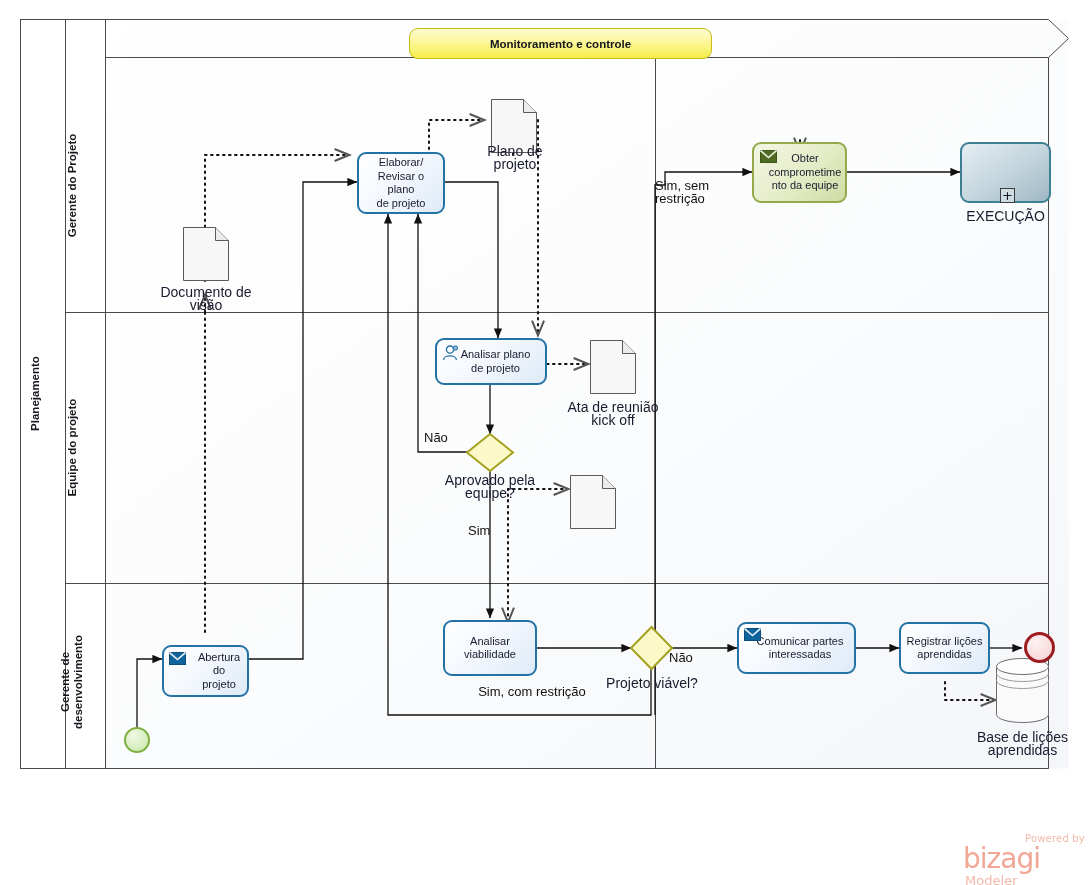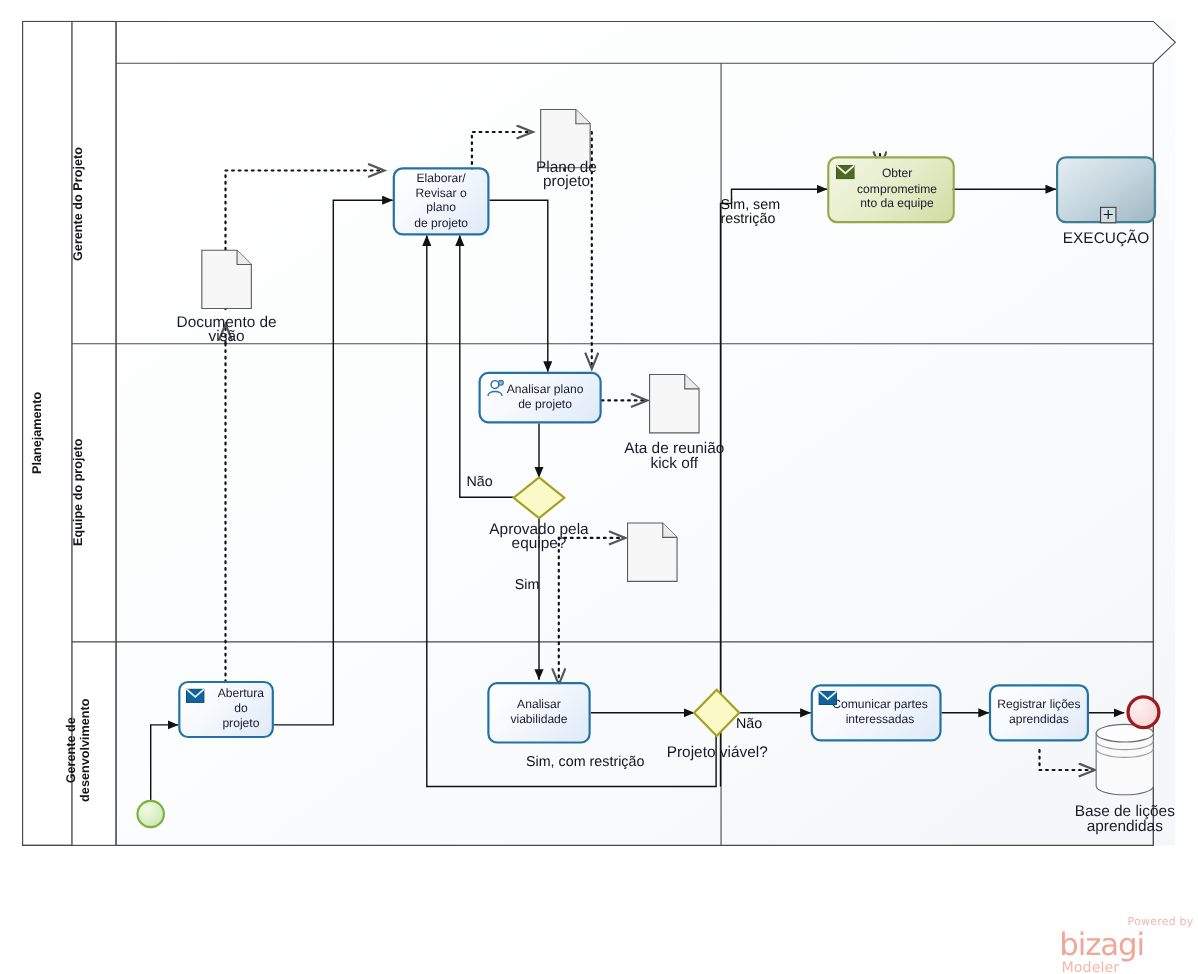--- a/index.html
+++ b/index.html
@@ -256,26 +256,27 @@
 
   <div class="vert-lbl" style="left:-110px;top:387px;width:290px;transform:rotate(-90deg);">Planejamento</div>
 
   <div class="vert-lbl" style="left:-33px;top:179px;width:210px;transform:rotate(-90deg);">Gerente do Projeto</div>
 
   <div class="vert-lbl" style="left:-18px;top:441px;width:180px;transform:rotate(-90deg);">Equipe do projeto</div>
 
   <div class="vert-lbl" style="left:-23px;top:669px;width:190px;transform:rotate(-90deg);">Gerente de
 desenvolvimento</div>
 
+  <div class="phase-pill" style="left:409px;top:28px;width:303px;height:31px;">Monitoramento e controle</div>
 
   <div class="task blue" style="left:357px;top:152px;width:88px;height:62px;">Elaborar/
 Revisar o plano
 de projeto</div>
 
-  <div class="task green" style="left:752px;top:142px;width:116px;height:61px;padding-left:16px;">
+  <div class="task green" style="left:752px;top:142px;width:95px;height:61px;padding-left:16px;">
     <svg class="task-icon" style="left:6px;top:6px;" width="17" height="13" viewBox="0 0 17 13">
       <rect x="0.5" y="0.5" width="16" height="12" fill="#4f6b23" stroke="#3f5619"></rect>
       <path d="M0.5,0.5 L8.5,7.5 L16.5,0.5" fill="none" stroke="#eef2e0" stroke-width="1.6"></path>
     </svg>
     <span>Obter
 comprometime
 nto da equipe</span>
   </div>
 
   <div class="task blue" style="left:435px;top:338px;width:112px;height:47px;padding-left:14px;">
@@ -284,21 +285,21 @@
       <path d="M1.6,15 C1.6,9.6 14.4,9.6 14.4,15" fill="none" stroke="#2272a5" stroke-width="1.3"></path>
       <circle cx="13.4" cy="3" r="2.2" fill="#8fb8d8" stroke="#2272a5" stroke-width="1"></circle>
     </svg>
     <span>Analisar plano
 de projeto</span>
   </div>
 
   <div class="task blue" style="left:443px;top:620px;width:94px;height:56px;">Analisar
 viabilidade</div>
 
-  <div class="task blue" style="left:162px;top:619px;width:87px;height:52px;padding-left:32px;">
+  <div class="task blue" style="left:162px;top:645px;width:87px;height:52px;padding-left:32px;">
     <svg class="task-icon" style="left:5px;top:5px;" width="17" height="13" viewBox="0 0 17 13">
       <rect x="0.5" y="0.5" width="16" height="12" fill="#10649c" stroke="#0c4d79"></rect>
       <path d="M0.5,0.5 L8.5,7.5 L16.5,0.5" fill="none" stroke="#eaf3fa" stroke-width="1.6"></path>
     </svg>
     <span>Abertura
 do projeto</span>
   </div>
 
   <div class="task blue" style="left:737px;top:622px;width:119px;height:52px;padding-left:12px;">
     <svg class="task-icon" style="left:5px;top:4px;" width="17" height="13" viewBox="0 0 17 13">

